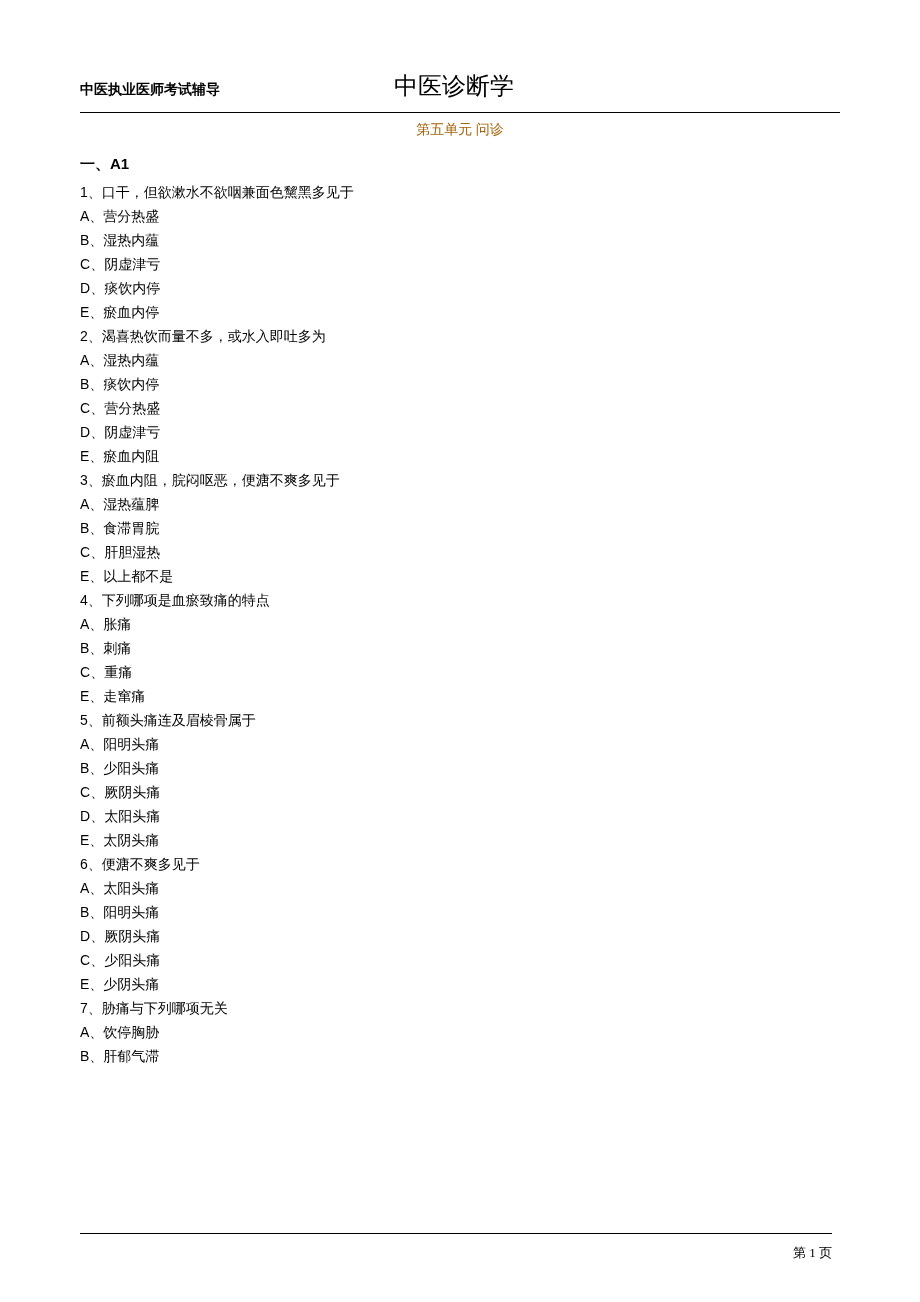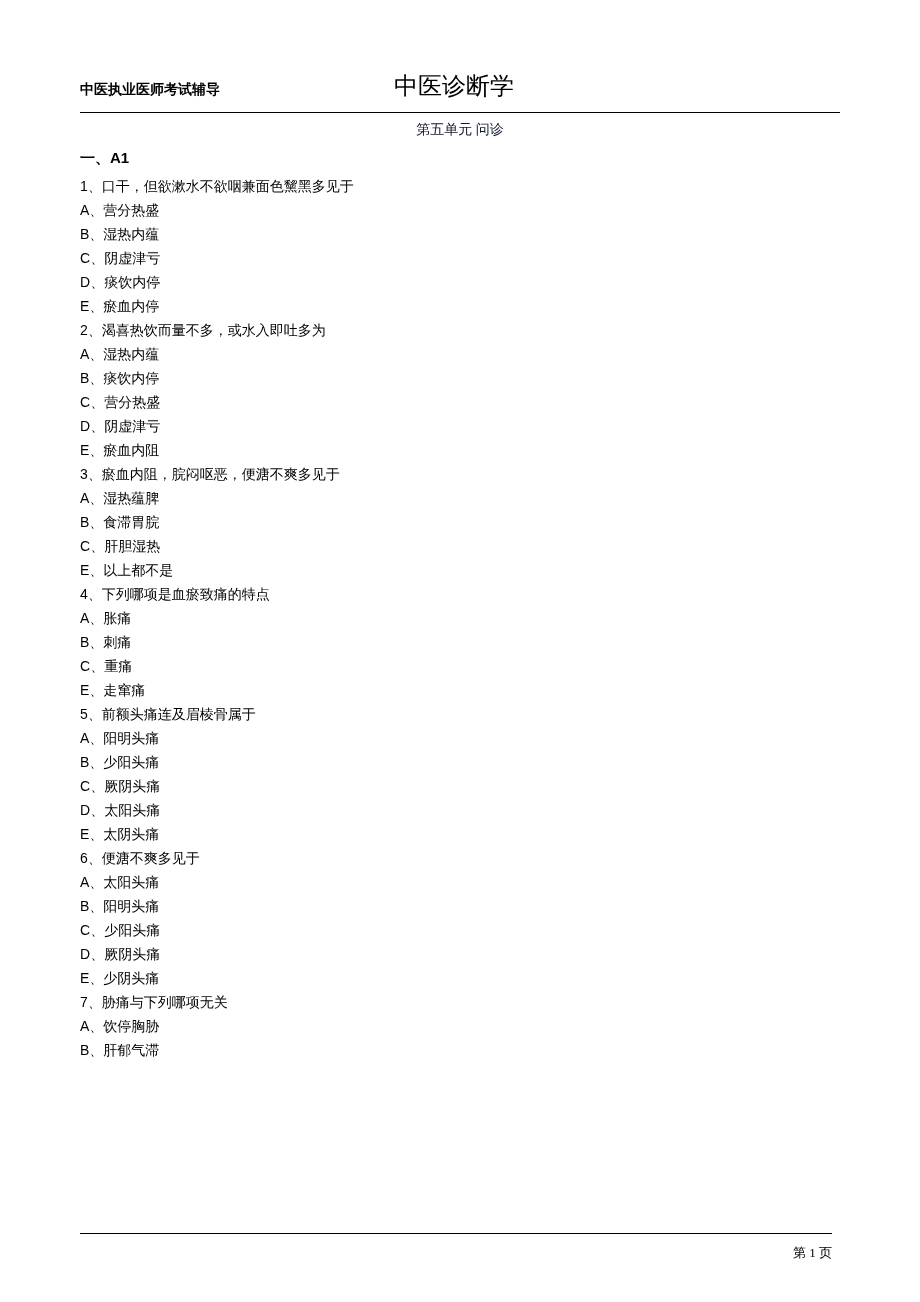--- a/index.html
+++ b/index.html
@@ -33,24 +33,24 @@
     margin-left: 170px;
     vertical-align: baseline;
   }
   hr.top-rule {
     border: none;
     border-top: 1px solid #000;
     margin: 2px 0 8px 0;
   }
   .unit-title {
     text-align: center;
-    color: #0f172a;
+    color: #a16207;
     font-size: 14px;
     font-family: "SimSun", serif;
-    margin-bottom: 10px;
+    margin-bottom: 16px;
   }
   .section-label {
     font-family: "Arial", "SimSun", sans-serif;
     font-weight: bold;
     font-size: 15px;
     margin-bottom: 6px;
   }
   .line {
     font-size: 14px;
     line-height: 24px;
@@ -115,22 +115,22 @@
       <div class="line opt-line"><span class="letter">E</span><span>、走窜痛</span></div>
       <div class="line q-line"><span class="num">5</span><span>、前额头痛连及眉棱骨属于</span></div>
       <div class="line opt-line"><span class="letter">A</span><span>、阳明头痛</span></div>
       <div class="line opt-line"><span class="letter">B</span><span>、少阳头痛</span></div>
       <div class="line opt-line"><span class="letter">C</span><span>、厥阴头痛</span></div>
       <div class="line opt-line"><span class="letter">D</span><span>、太阳头痛</span></div>
       <div class="line opt-line"><span class="letter">E</span><span>、太阴头痛</span></div>
       <div class="line q-line"><span class="num">6</span><span>、便溏不爽多见于</span></div>
       <div class="line opt-line"><span class="letter">A</span><span>、太阳头痛</span></div>
       <div class="line opt-line"><span class="letter">B</span><span>、阳明头痛</span></div>
+      <div class="line opt-line"><span class="letter">D</span><span>、厥阴头痛</span></div>
       <div class="line opt-line"><span class="letter">C</span><span>、少阳头痛</span></div>
-      <div class="line opt-line"><span class="letter">D</span><span>、厥阴头痛</span></div>
       <div class="line opt-line"><span class="letter">E</span><span>、少阴头痛</span></div>
       <div class="line q-line"><span class="num">7</span><span>、胁痛与下列哪项无关</span></div>
       <div class="line opt-line"><span class="letter">A</span><span>、饮停胸胁</span></div>
       <div class="line opt-line"><span class="letter">B</span><span>、肝郁气滞</span></div>
     </div>
 </div>
 
 <div class="footer">
   <hr class="bottom-rule">
   <div class="page-num">第 1 页</div>

